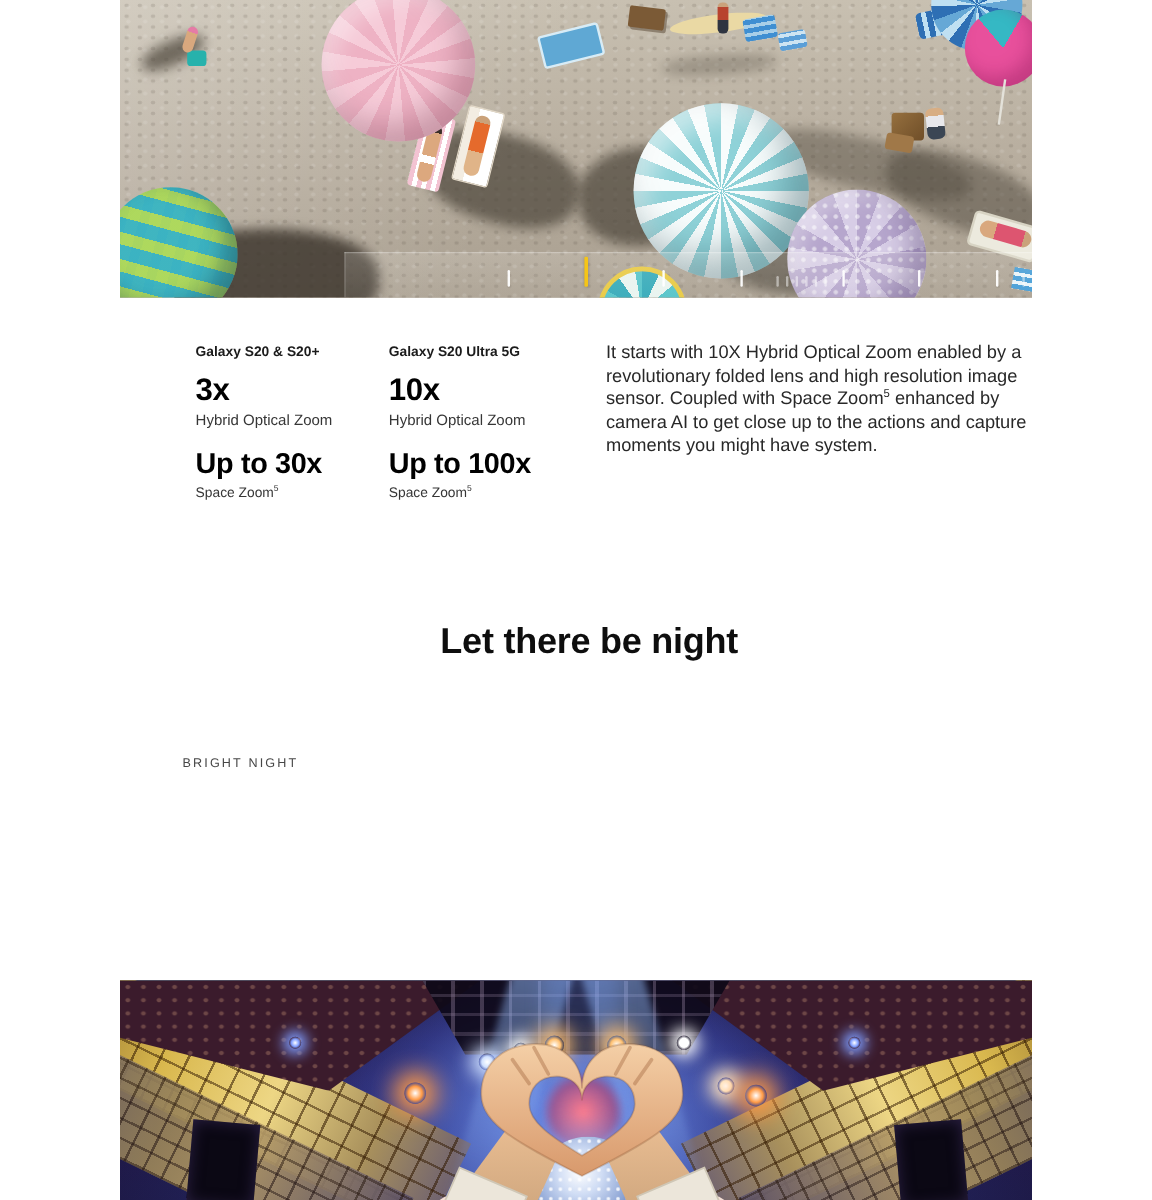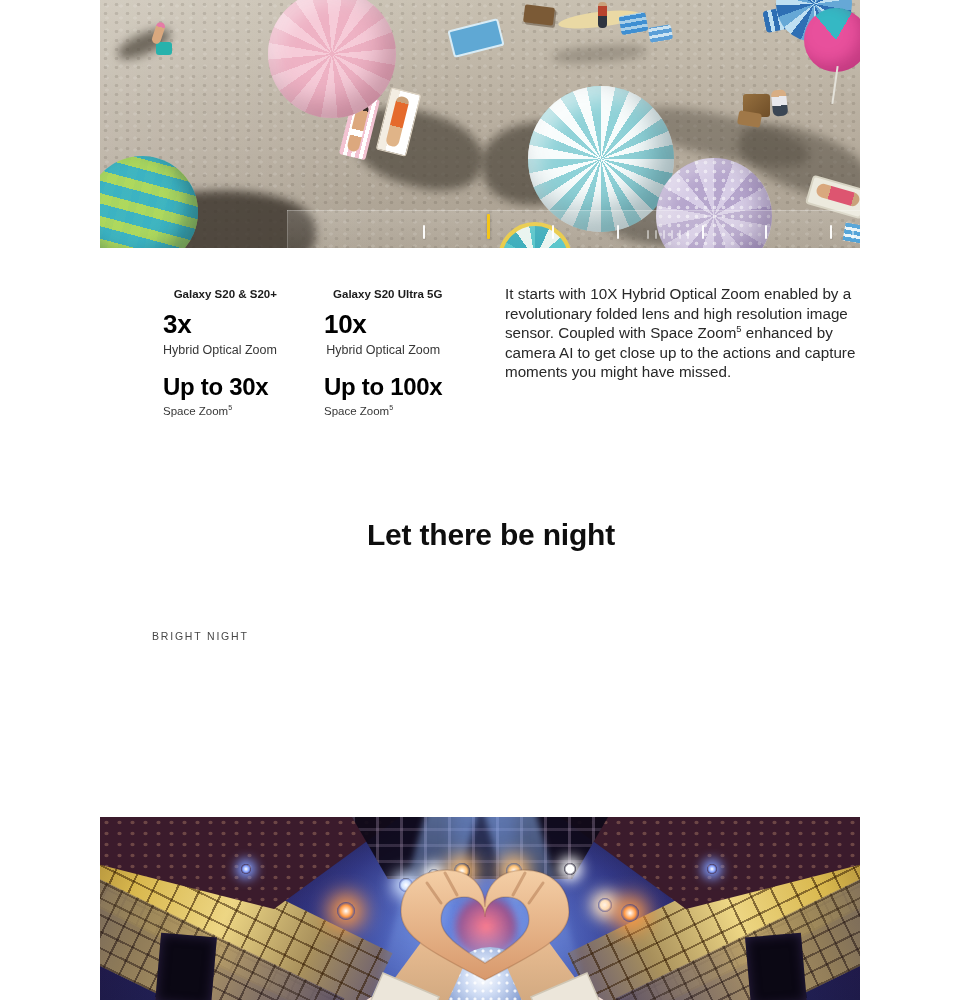--- a/index.html
+++ b/index.html
@@ -77,23 +77,23 @@
 
   .ruler{left:187px;top:210px;width:573px;height:38px;background:linear-gradient(180deg,rgba(248,246,240,.18),rgba(248,246,240,.08));box-shadow:inset 0 1px 0 rgba(255,255,255,.25), inset 1px 0 0 rgba(255,255,255,.2);}
   .tick{position:absolute;bottom:9px;width:2px;height:14px;background:rgba(255,255,255,.95);border-radius:1px;}
   .tick--active{width:3px;height:25px;background:var(--accent);box-shadow:0 0 3px rgba(0,0,0,.25);}
   .tick--minor{height:9px;opacity:.5;}
 
   
   .spec-col{position:absolute;top:288px;color:#111;}
   .spec-col.c1{left:163px;}
   .spec-col.c2{left:324px;}
-  .spec-model{font-size:11.5px;font-weight:700;color:#1b1b1b;text-align:right;}
+  .spec-model{font-size:11.5px;font-weight:700;color:#1b1b1b;}
   .spec-big{font-size:26px;font-weight:700;margin-top:9px;letter-spacing:-.3px;color:#000;}
-  .spec-lbl{font-size:12.5px;color:#363636;margin-top:3px;text-align:center;}
+  .spec-lbl{font-size:12.5px;color:#363636;margin-top:3px;}
   .spec-big2{font-size:24px;font-weight:700;margin-top:16px;letter-spacing:-.3px;color:#000;}
   .spec-lbl2{font-size:11.5px;color:#363636;margin-top:4px;}
   sup.s{font-size:62%;vertical-align:super;line-height:0;}
 
   .desc{position:absolute;left:505px;top:284px;width:372px;margin:0;font-size:15.2px;line-height:19.6px;color:#282828;}
   .disclaimer{position:absolute;left:505px;top:410px;width:372px;margin:0;font-size:10.5px;color:#5a5a5a;}
 
   
   .night-title{position:absolute;left:0;top:518px;width:960px;margin:0;text-align:center;padding-left:22px;
     font-size:30px;font-weight:700;letter-spacing:-.2px;color:#0e0e0e;}
@@ -226,21 +226,21 @@
     <div class="spec-lbl2"><span>Space Zoom</span><sup class="s">5</sup></div>
   </div>
   <div class="spec-col c2">
     <div class="spec-model">Galaxy S20 Ultra 5G</div>
     <div class="spec-big">10x</div>
     <div class="spec-lbl">Hybrid Optical Zoom</div>
     <div class="spec-big2">Up to 100x</div>
     <div class="spec-lbl2"><span>Space Zoom</span><sup class="s">5</sup></div>
   </div>
 
-  <p class="desc"><span>It starts with 10X Hybrid Optical Zoom enabled by a revolutionary folded lens and high resolution image sensor. Coupled with Space Zoom</span><sup class="s">5</sup><span> enhanced by camera AI to get close up to the actions and capture moments you might have missed.</span></p>
+  <p class="desc"><span>It starts with 10X Hybrid Optical Zoom enabled by a revolutionary folded lens and high resolution image sensor. Coupled with Space Zoom</span><sup class="s">5</sup><span> enhanced by camera AI to get close up to the actions and capture moments you might have system.</span></p>
 
   <h2 class="night-title">Let there be night</h2>
   <div class="eyebrow">BRIGHT NIGHT</div>
 
   <div class="concert">
     <div class="c-glow"></div>
     <div class="wall wall-l1"></div>
     <div class="wall wall-l2"></div>
     <div class="wall wall-r1"></div>
     <div class="wall wall-r2"></div>

